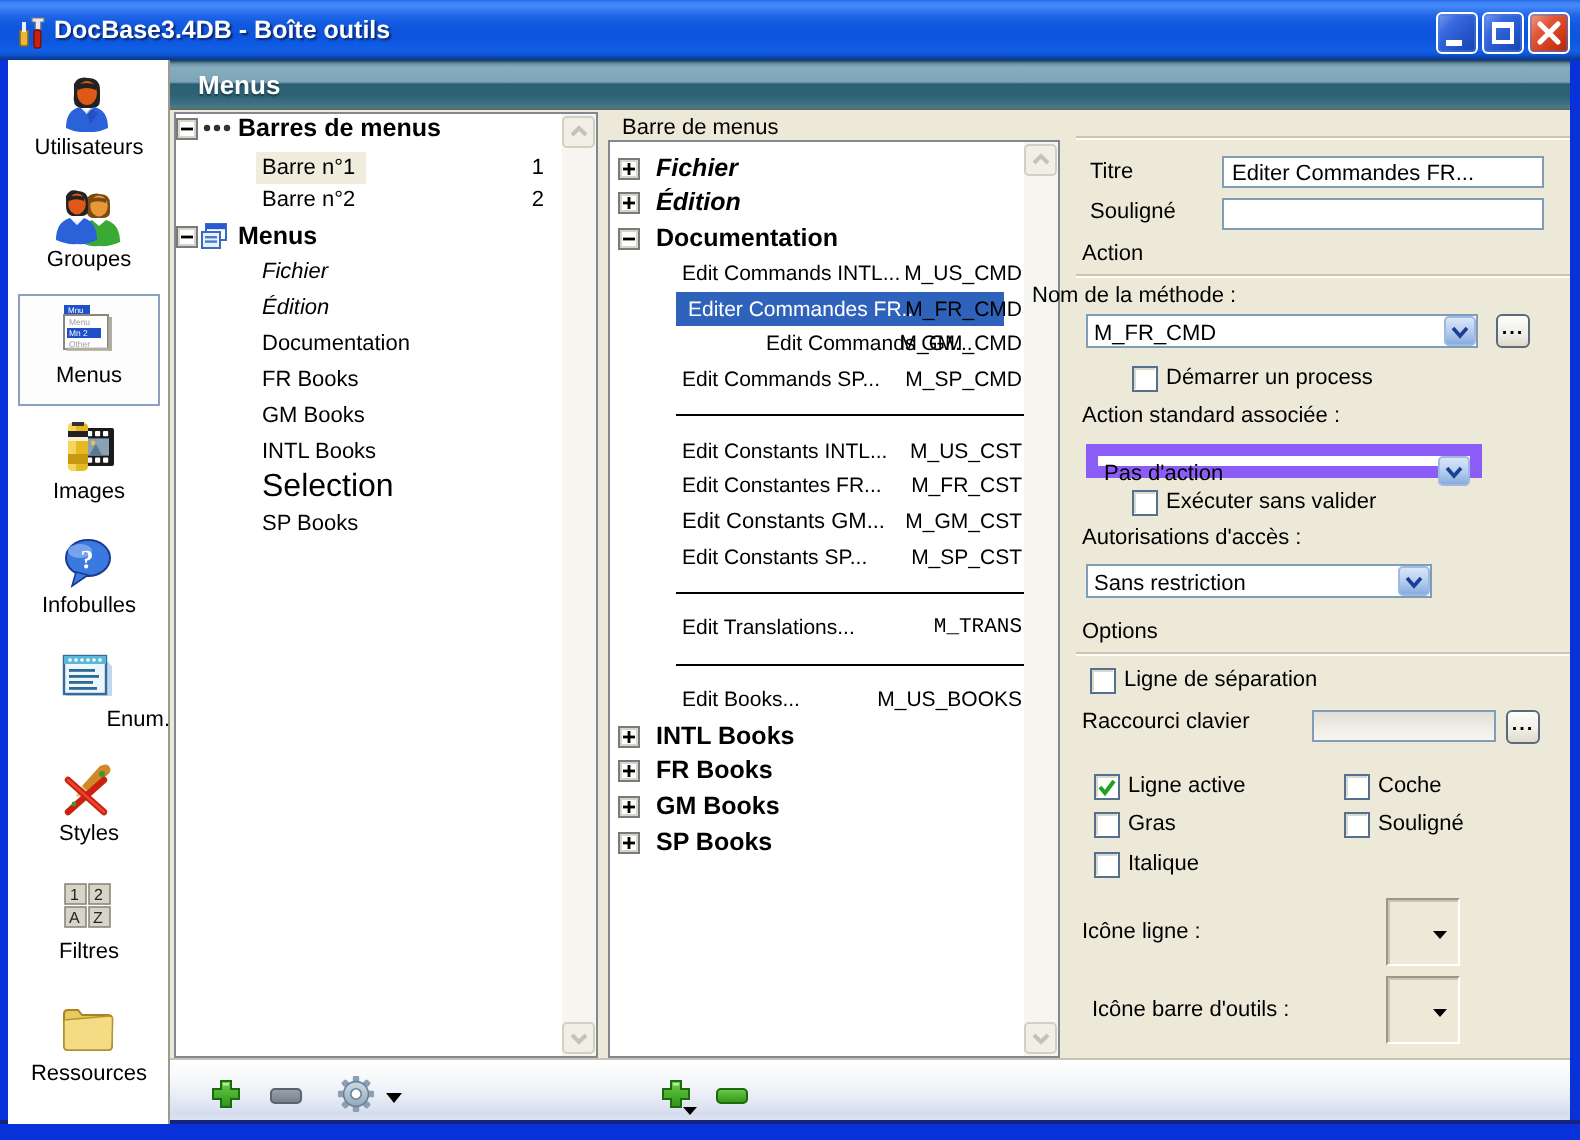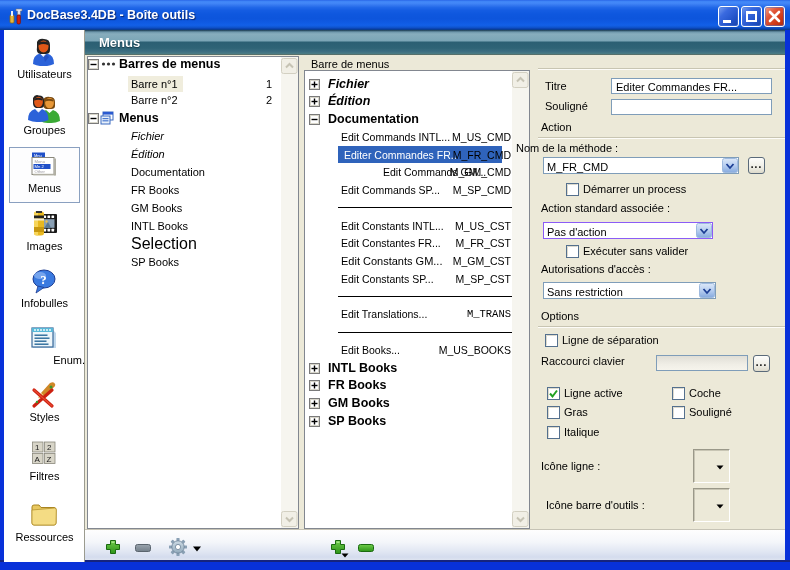--- a/index.html
+++ b/index.html
@@ -298,21 +298,21 @@
   </div>
 <div class="abs" style="left:748px;top:157px;width:17px;height:17px;border:1px solid #5a6a7a;border-radius:3px;background:linear-gradient(180deg,#fdfdfb 0%,#efeee6 60%,#dddacb 100%);">
 <div class="txt b" style="left:50%;top:50%;transform:translate(-50%,-65%);font-size:10px;letter-spacing:1px;">...</div>
   </div>
 <svg class="abs" style="left:566px;top:183px;" width="13" height="13" viewBox="0 0 13 13">
 <rect x="0.5" y="0.5" width="12" height="12" fill="#fff" stroke="#54708e" stroke-width="1"></rect>
 <path d="M1.5 11.5 L1.5 1.5 L11.5 1.5" stroke="#dddacd" stroke-width="1" fill="none"></path>
   </svg>
 <div class="txt" style="left:583px;top:183px;font-size:11px;">Démarrer un process</div>
 <div class="txt" style="left:541px;top:202px;font-size:11px;">Action standard associée :</div>
-<div class="abs" style="left:543px;top:222px;width:170px;height:17px;border:1px solid #8b5cf6;background:#fff;">
+<div class="abs" style="left:543px;top:222px;width:198px;height:17px;border:6px solid #8b5cf6;background:#fff;">
 <div class="txt" style="left:3px;top:2px;font-size:11px;line-height:14px;">Pas d'action</div>
 <svg class="abs" style="right:0;top:0;" width="16" height="15" viewBox="0 0 16 15">
 <rect x="0.5" y="0.5" width="15" height="14" rx="2" fill="url(#cbg543)" stroke="#9ebadf" stroke-width="1"></rect>
 <defs>
         <linearGradient id="cbg543" x1="0" y1="0" x2="0" y2="1">
           <stop offset="0" stop-color="#dce8f8"></stop>
           <stop offset="0.5" stop-color="#b7cef0"></stop>
           <stop offset="1" stop-color="#86aade"></stop>
         </linearGradient>
       </defs>

